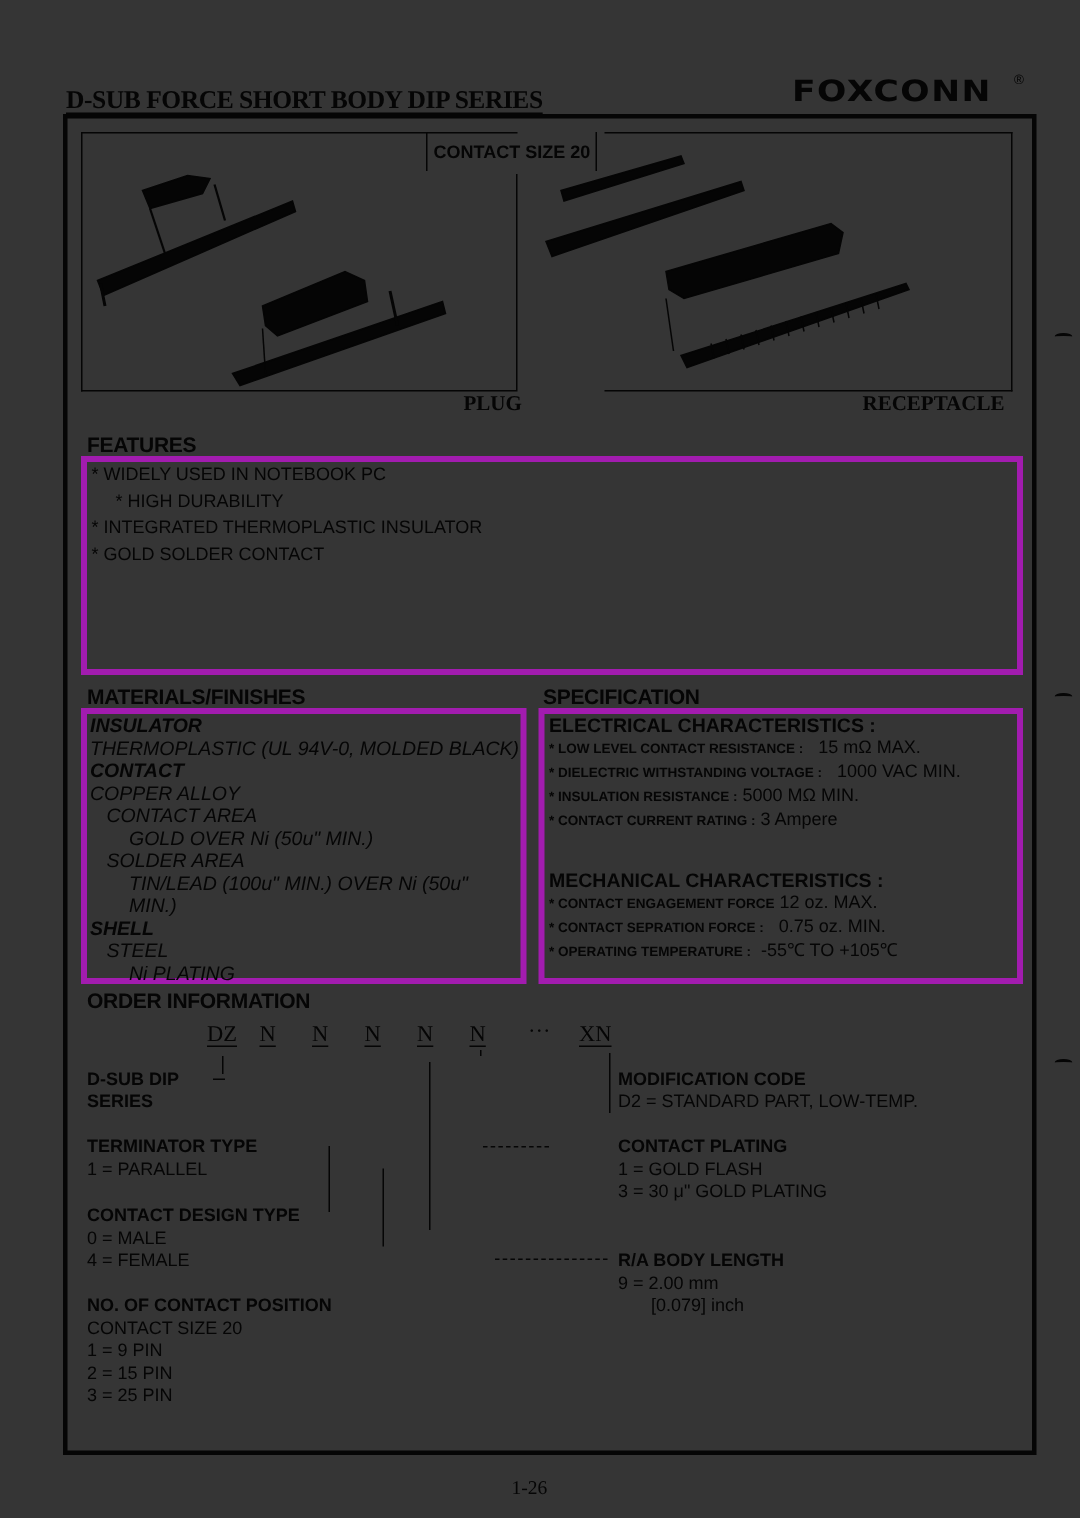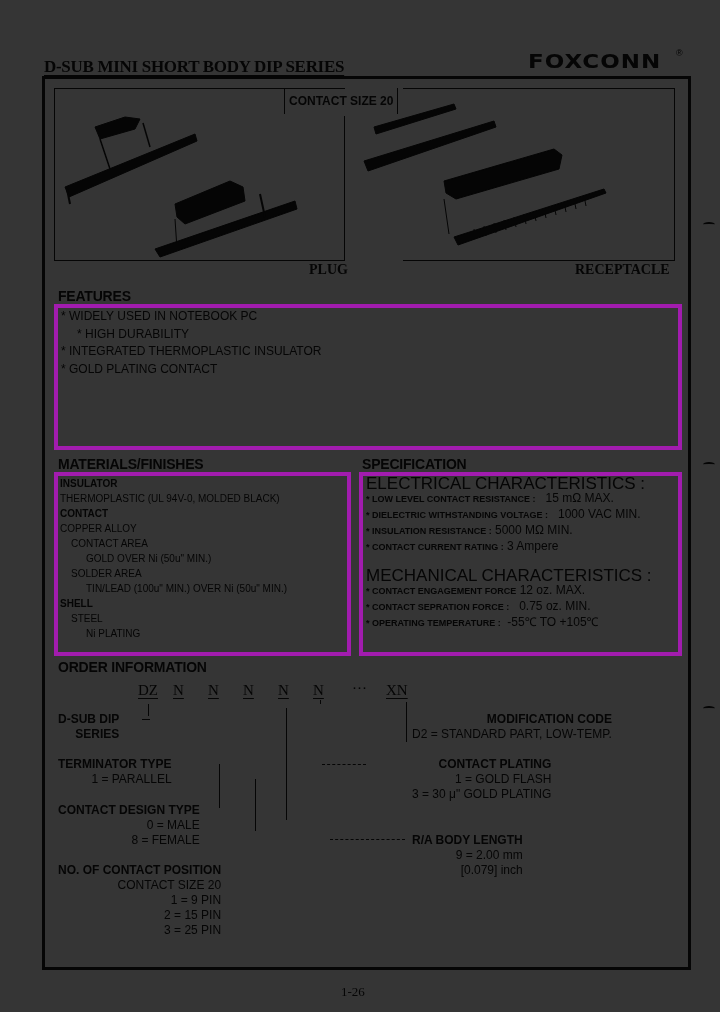--- a/index.html
+++ b/index.html
@@ -29,45 +29,45 @@
   .plug-label, .rec-label {
     font-family:"Liberation Serif", serif; font-weight:bold; font-size:14px;
   }
   .plug-label { left:309px; top:262px; }
   .rec-label { left:575px; top:262px; }
 
   .sec-head { font-weight:bold; font-size:14px; letter-spacing:-0.2px; }
   .box { border:4px solid #a21caf; }
   .feat-list { font-size:12px; line-height:17px; }
   .feat-list div { white-space:nowrap; }
-  .mat-list { font-size:10px; line-height:15px; }
+  .mat-list { font-size:13px; line-height:15px;font-style:italic; }
   .mat-list .h { font-weight:bold; }
   .mat-list .i1 { padding-left:11px; }
   .mat-list .i2 { padding-left:26px; }
   .spec-list { font-size:12px; line-height:15px; }
-  .spec-list .group { font-weight:normal; font-size:17px; }
+  .spec-list .group { font-weight:bold; font-size:13px; }
   .spec-list .lbl { font-weight:bold; font-size:9px; }
   .spec-list .row { white-space:nowrap; }
 
   .code-part {
     position:absolute; font-family:"Liberation Serif", serif; font-size:15px; text-decoration:underline;
     text-underline-offset:3px; top:682px;
   }
-  .ord-txt { font-size:12px; line-height:15px; white-space:nowrap;text-align:right; }
+  .ord-txt { font-size:12px; line-height:15px; white-space:nowrap; }
   .ord-txt .h { font-weight:bold; }
   .vline { position:absolute; width:1px; background:#050505; }
   .hline { position:absolute; height:1px; background:#050505; }
   .dash { position:absolute; height:0; border-top:1px dashed #050505; }
   .pageno { left:341px; top:984px; font-family:"Liberation Serif", serif; font-size:13px; }
   .edge-mark { position:absolute; left:703px; width:12px; height:3px; border-top:2px solid #050505; border-radius:50% 50% 0 0; }
 </style>
 </head>
 <body>
 
-<div class="abs title">D-SUB MINI SHORT BODY DIP SERIES</div>
+<div class="abs title">D-SUB FORCE SHORT BODY DIP SERIES</div>
 <div class="abs logo">FOXCONN</div>
 <div class="abs logo-r">®</div>
 
 <div class="abs frame"></div>
 
 <div class="abs photo-box-left">
   <svg width="290" height="171">
     <g fill="#050505" stroke="#050505">
 
       <polygon points="40,38 70,28 85,30 80,40 45,50"></polygon>
@@ -112,21 +112,21 @@
 <div class="abs contact-size">CONTACT SIZE 20</div>
 <div class="abs plug-label">PLUG</div>
 <div class="abs rec-label">RECEPTACLE</div>
 
 <div class="abs sec-head" style="left:58px; top:288px;">FEATURES</div>
 <div class="abs box" style="left:54px; top:304px; width:620px; height:138px;">
   <div class="feat-list" style="padding:0 0 0 3px;">
     <div>* WIDELY USED IN NOTEBOOK PC</div>
     <div style="margin-top:1px;margin-left:16px;">* HIGH DURABILITY</div>
     <div>* INTEGRATED THERMOPLASTIC INSULATOR</div>
-    <div style="margin-top:1px;">* GOLD PLATING CONTACT</div>
+    <div style="margin-top:1px;">* GOLD SOLDER CONTACT</div>
   </div>
 </div>
 
 <div class="abs sec-head" style="left:58px; top:456px;">MATERIALS/FINISHES</div>
 <div class="abs box" style="left:54px; top:472px; width:289px; height:176px;">
   <div class="mat-list" style="padding:0 0 0 2px;">
     <div class="h">INSULATOR</div>
     <div>THERMOPLASTIC (UL 94V-0, MOLDED BLACK)</div>
     <div class="h">CONTACT</div>
     <div>COPPER ALLOY</div>
@@ -141,21 +141,21 @@
 </div>
 
 <div class="abs sec-head" style="left:362px; top:456px;">SPECIFICATION</div>
 <div class="abs box" style="left:359px; top:472px; width:315px; height:176px;">
   <div class="spec-list" style="padding:0 0 0 3px;">
     <div class="group">ELECTRICAL CHARACTERISTICS :</div>
     <div class="row"><span class="lbl">* LOW LEVEL CONTACT RESISTANCE :</span>&nbsp;&nbsp; <span>15 mΩ  MAX.</span></div>
     <div class="row"><span class="lbl">* DIELECTRIC WITHSTANDING VOLTAGE :</span>&nbsp;&nbsp; <span>1000 VAC MIN.</span></div>
     <div class="row"><span class="lbl">* INSULATION RESISTANCE :</span> <span>5000 MΩ  MIN.</span></div>
     <div class="row"><span class="lbl">* CONTACT CURRENT RATING :</span> <span>3 Ampere</span></div>
-    <div class="group" style="margin-top:13px;">MECHANICAL CHARACTERISTICS :</div>
+    <div class="group" style="margin-top:24px;">MECHANICAL CHARACTERISTICS :</div>
     <div class="row"><span class="lbl">* CONTACT ENGAGEMENT FORCE</span> <span>12 oz. MAX.</span></div>
     <div class="row"><span class="lbl">* CONTACT SEPRATION FORCE :</span>&nbsp;&nbsp; <span>0.75 oz. MIN.</span></div>
     <div class="row"><span class="lbl">* OPERATING TEMPERATURE :</span>&nbsp; <span>-55℃ TO +105℃</span></div>
   </div>
 </div>
 
 <div class="abs sec-head" style="left:58px; top:659px;">ORDER INFORMATION</div>
 
 <div>
   <span class="code-part" style="left:138px;">DZ</span>
@@ -182,21 +182,21 @@
   <div class="h">D-SUB DIP</div>
   <div class="h">SERIES</div>
 </div>
 <div class="abs ord-txt" style="left:58px; top:757px;">
   <div class="h">TERMINATOR TYPE</div>
   <div>1 = PARALLEL</div>
 </div>
 <div class="abs ord-txt" style="left:58px; top:803px;">
   <div class="h">CONTACT DESIGN TYPE</div>
   <div>0 = MALE</div>
-  <div>8 = FEMALE</div>
+  <div>4 = FEMALE</div>
 </div>
 <div class="abs ord-txt" style="left:58px; top:863px;">
   <div class="h">NO. OF CONTACT POSITION</div>
   <div>CONTACT SIZE 20</div>
   <div>1 = 9 PIN</div>
   <div>2 = 15 PIN</div>
   <div>3 = 25 PIN</div>
 </div>
 
 <div class="abs ord-txt" style="left:412px; top:712px;">

